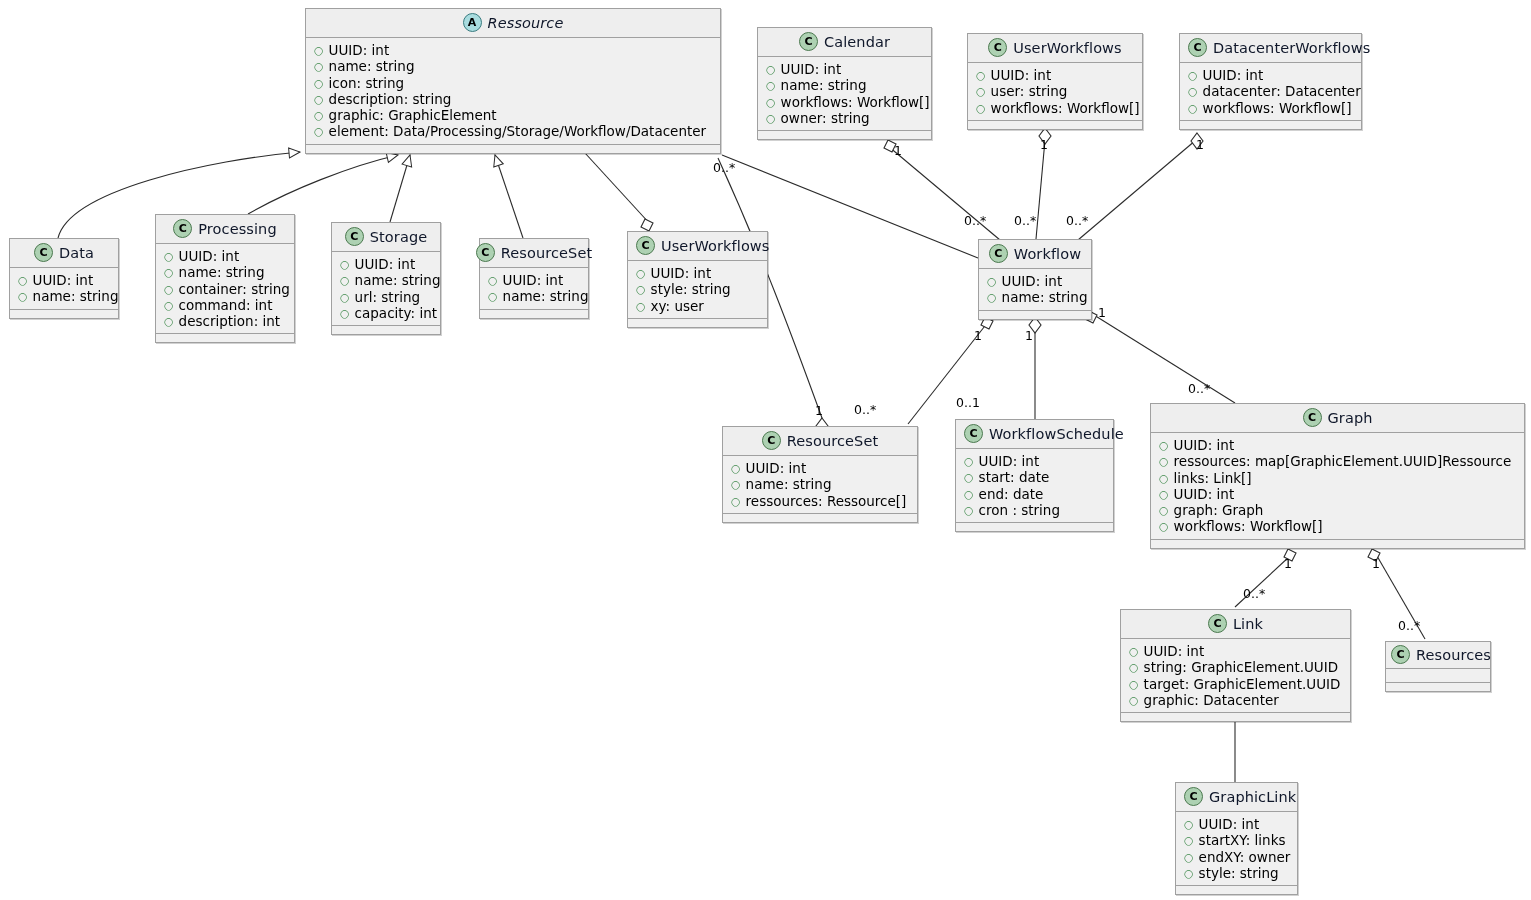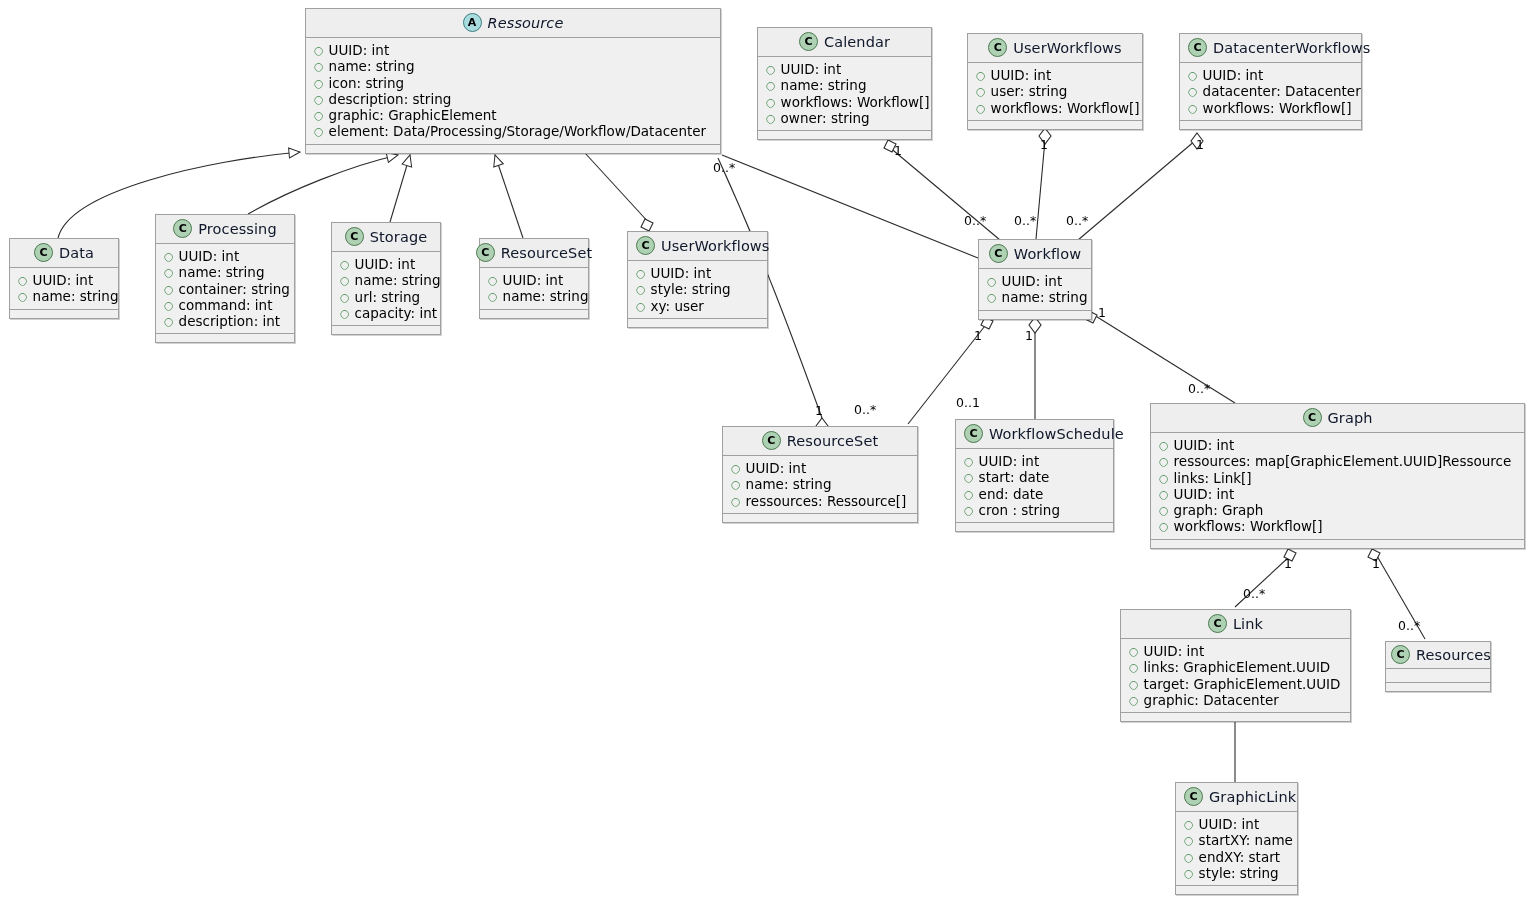--- a/index.html
+++ b/index.html
@@ -409,21 +409,21 @@
       <span class="cicon">C</span>
       <span class="cname">Link</span>
     </div>
     <div class="attrs">
       <div class="attr">
           <span class="vis">○</span>
           <span>UUID: int</span>
         </div>
       <div class="attr">
           <span class="vis">○</span>
-          <span>links: GraphicElement.UUID</span>
+          <span>string: GraphicElement.UUID</span>
         </div>
       <div class="attr">
           <span class="vis">○</span>
           <span>target: GraphicElement.UUID</span>
         </div>
       <div class="attr">
           <span class="vis">○</span>
           <span>graphic: Datacenter</span>
         </div>
     </div>
@@ -444,25 +444,25 @@
       <span class="cicon">C</span>
       <span class="cname">GraphicLink</span>
     </div>
     <div class="attrs">
       <div class="attr">
           <span class="vis">○</span>
           <span>UUID: int</span>
         </div>
       <div class="attr">
           <span class="vis">○</span>
-          <span>startXY: name</span>
-        </div>
-      <div class="attr">
-          <span class="vis">○</span>
-          <span>endXY: start</span>
+          <span>startXY: links</span>
+        </div>
+      <div class="attr">
+          <span class="vis">○</span>
+          <span>endXY: owner</span>
         </div>
       <div class="attr">
           <span class="vis">○</span>
           <span>style: string</span>
         </div>
     </div>
     <div class="methods"></div>
   </div>
 
   <div id="mult-layer">

